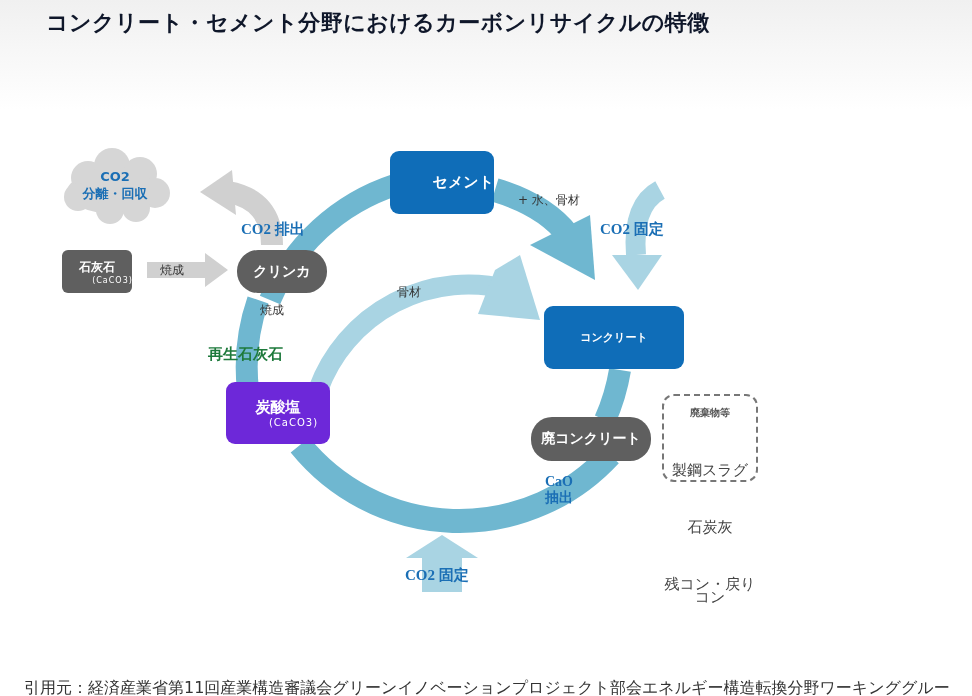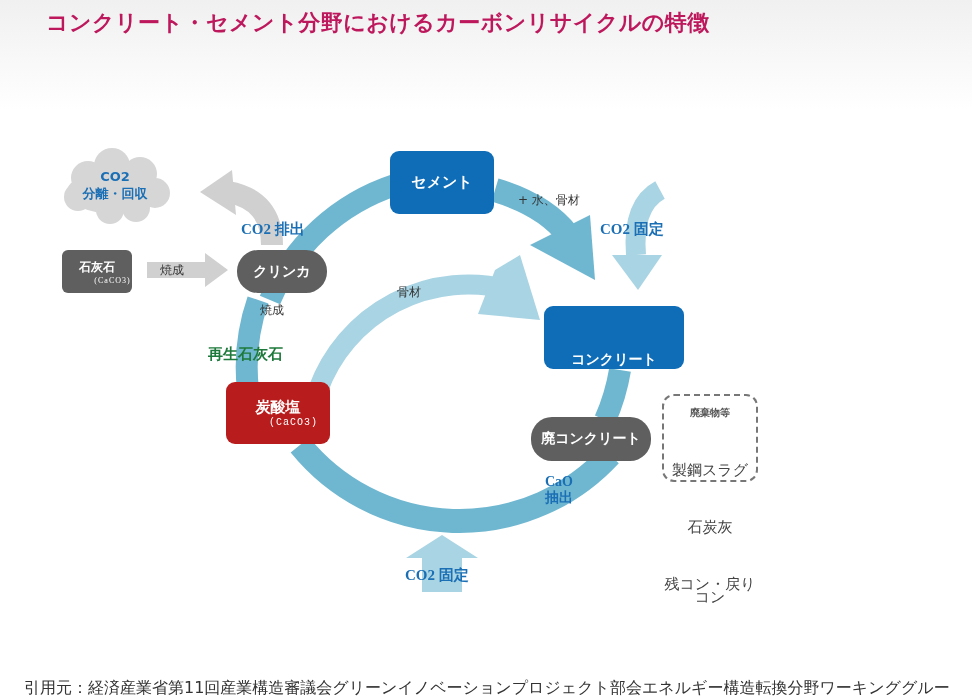--- a/index.html
+++ b/index.html
@@ -7,32 +7,32 @@
     width: 972px; height: 696px; position: relative; overflow: hidden;
     background: #ffffff;
     font-family: "DejaVu Sans", "Liberation Sans", sans-serif;
   }
   .header-band {
     position: absolute; left: 0; top: 0; width: 972px; height: 110px;
     background: linear-gradient(#f0f0f0, #ffffff);
   }
   .page-title {
     position: absolute; left: 46px; top: 8px;
-    font-size: 22px; font-weight: bold; color: #be185d; letter-spacing: 0.5px;
+    font-size: 22px; font-weight: bold; color: #0f172a; letter-spacing: 0.5px;
   }
   svg.diagram { position: absolute; left: 0; top: 0; }
   .box {
     position: absolute; border-radius: 9px; color: #fff; font-weight: bold;
     display: flex; flex-direction: column; align-items: center; justify-content: center;
     text-align: center; box-sizing: border-box;
   }
   .box .sub { font-weight: normal; font-size: 10px; letter-spacing: 1px; padding-left: 31px; }
   .blue { background: #0f6db8; }
   .gray { background: #5f5f5f; border-radius: 21px; }
-  .green { background: #b91c1c; font-family: Liberation Mono, monospace; }
+  .green { background: #6d28d9; }
   .label { position: absolute; white-space: nowrap; }
   .lbl-dark { color: #333; font-size: 12px; }
   .lbl-blue { color: #1b6fb5; font-weight: bold; font-size: 15px; font-family: Liberation Serif, serif; }
   .lbl-green { color: #1e7a3c; font-weight: bold; font-size: 15px; }
   .cloud-text {
     position: absolute; left: 70px; top: 168px; width: 90px; text-align: center;
     color: #1b6fb5; font-weight: bold; font-size: 13px; line-height: 17px;
   }
   .waste-box {
     position: absolute; left: 662px; top: 394px; width: 96px; height: 88px;
@@ -103,42 +103,42 @@
     <circle cx="110" cy="210" r="14"></circle>
     <circle cx="136" cy="208" r="14"></circle>
   </g>
 </svg>
 
 <div class="cloud-text">
   <div>CO2</div>
   <div>分離・回収</div>
 </div>
 
-<div class="box blue" style="left:390px;top:151px;width:104px;height:63px;font-size:15px;">
+<div class="box blue" style="left:390px;top:151px;width:104px;height:63px;font-size:15px;align-items:flex-end;">
   <span>セメント</span>
 </div>
 
-<div class="box blue" style="left:544px;top:306px;width:140px;height:63px;font-size:14px;justify-content:flex-end;">
+<div class="box blue" style="left:544px;top:306px;width:140px;height:63px;font-size:11px;">
   <span>コンクリート</span>
 </div>
 
 <div class="box gray" style="left:531px;top:417px;width:120px;height:44px;font-size:14px;justify-content:center;">
   <span>廃コンクリート</span>
 </div>
 
 <div class="box green" style="left:226px;top:382px;width:104px;height:62px;font-size:15px;">
   <span>炭酸塩</span>
   <span class="sub">(CaCO3)</span>
 </div>
 
 <div class="box gray" style="left:237px;top:250px;width:90px;height:43px;font-size:14px;">
   <span>クリンカ</span>
 </div>
 
-<div class="box gray" style="left:62px;top:250px;width:70px;height:43px;font-size:12px;border-radius:6px;font-family:Liberation Serif, serif;">
+<div class="box gray" style="left:62px;top:250px;width:70px;height:43px;font-size:12px;border-radius:6px;">
   <span>石灰石</span>
   <span class="sub" style="font-size:8px;">(CaCO3)</span>
 </div>
 
 <div class="label lbl-blue" style="left:241px;top:220px;">CO2 排出</div>
 <div class="label lbl-dark" style="left:160px;top:262px;">焼成</div>
 <div class="label lbl-dark" style="left:260px;top:302px;">焼成</div>
 <div class="label lbl-dark" style="left:518px;top:192px;">+ 水、骨材</div>
 <div class="label lbl-blue" style="left:600px;top:220px;">CO2 固定</div>
 <div class="label lbl-dark" style="left:397px;top:284px;">骨材</div>

